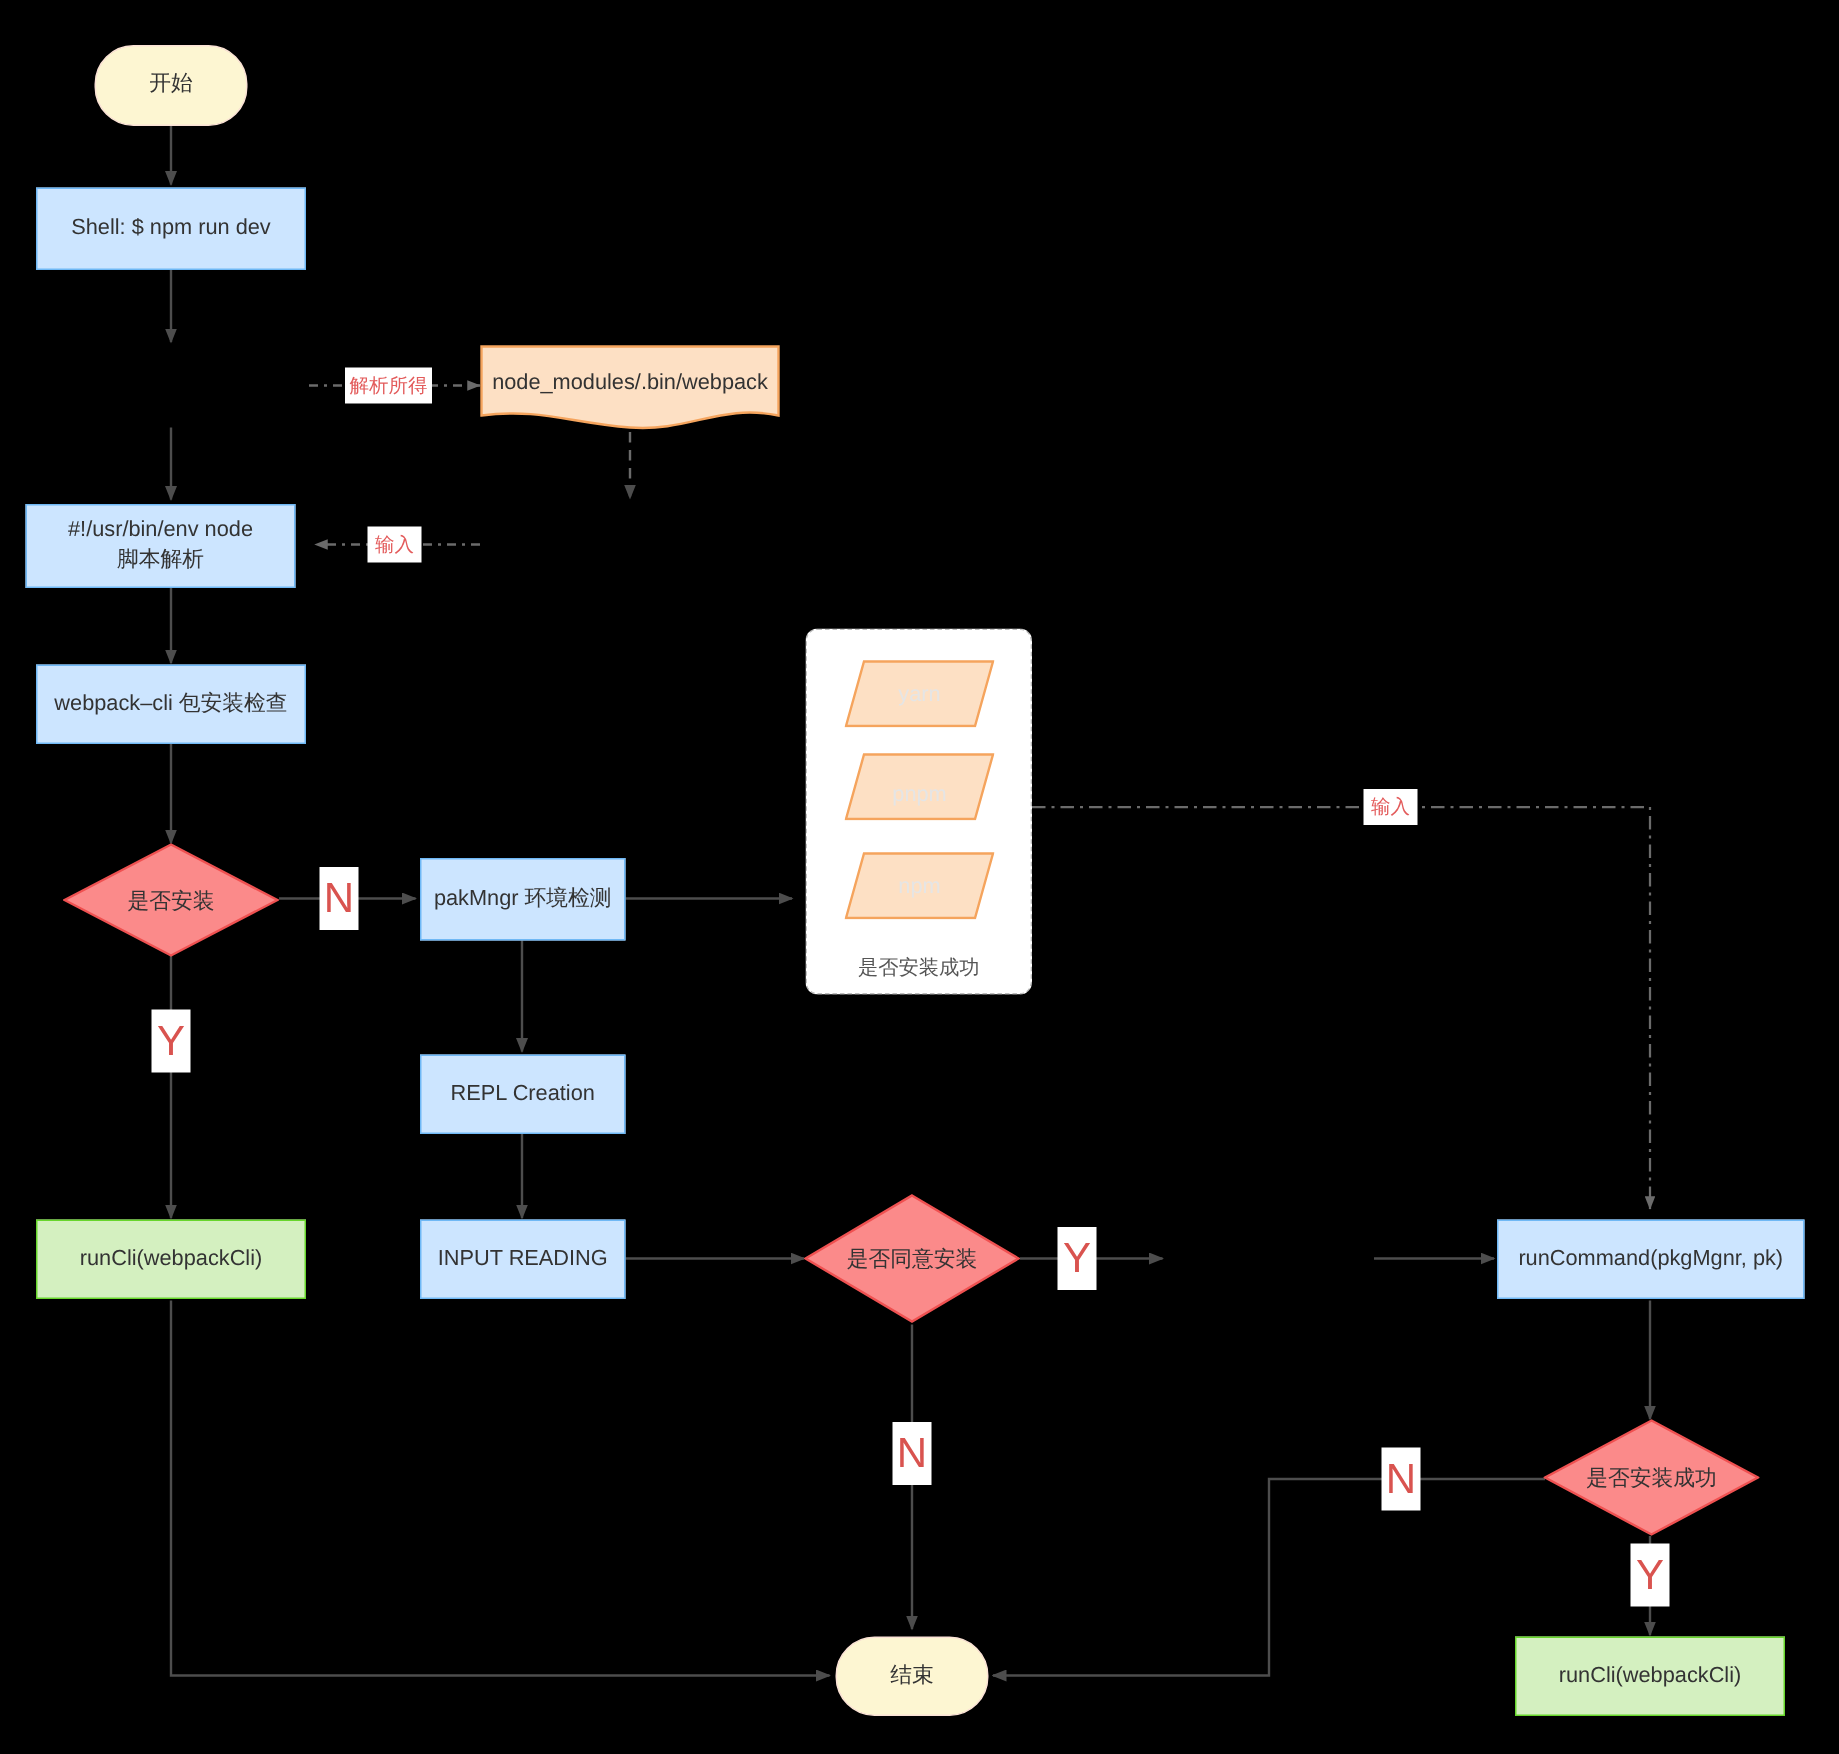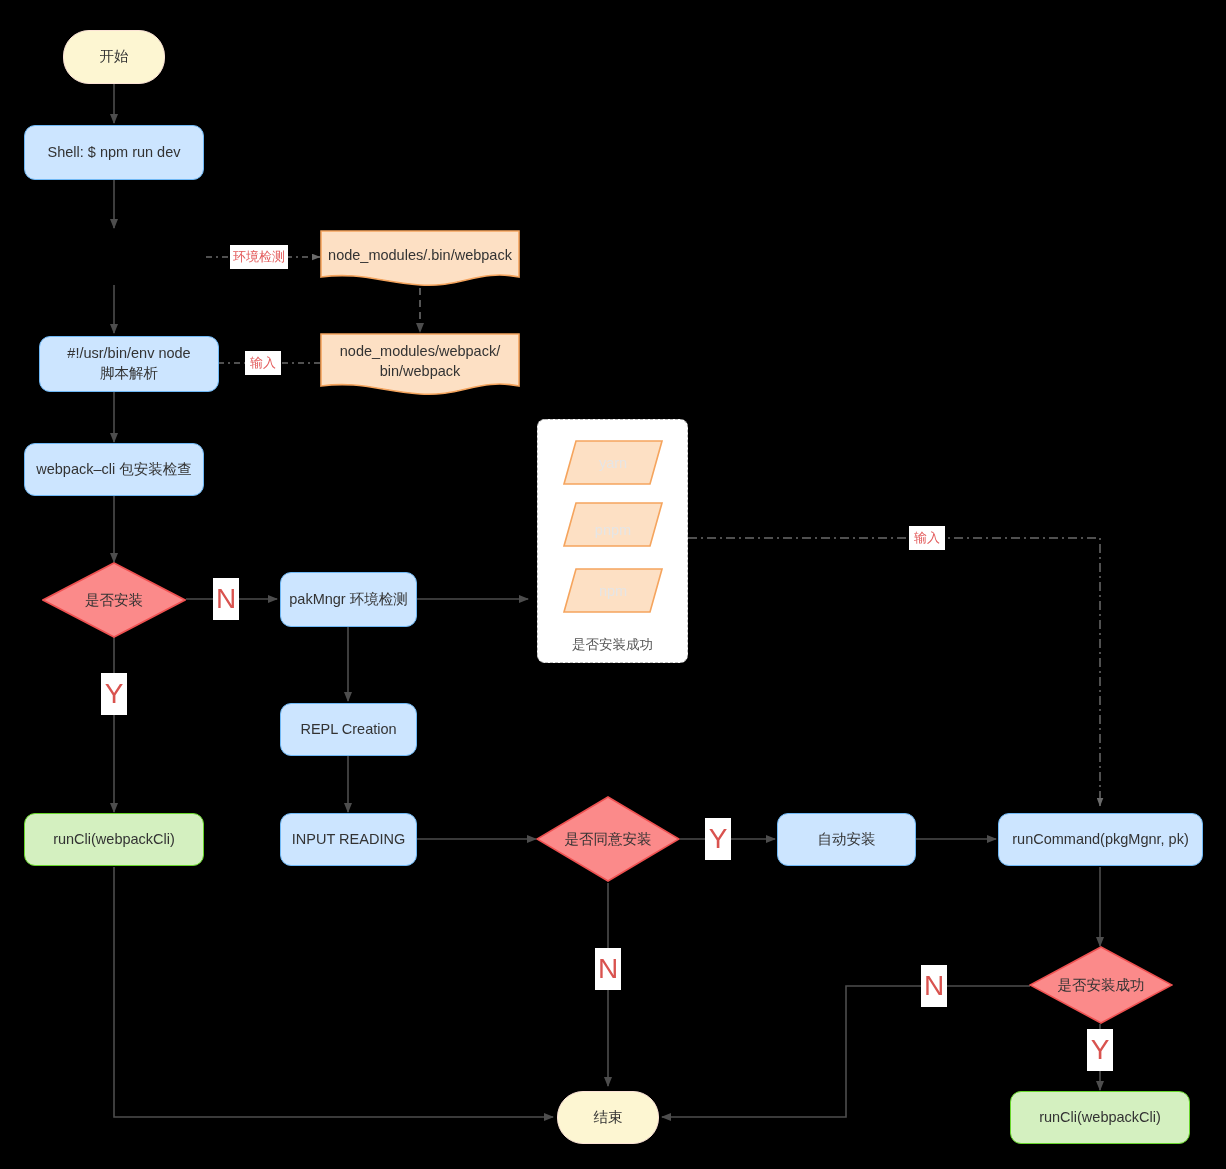--- a/index.html
+++ b/index.html
@@ -13,21 +13,20 @@
   svg#wires{position:absolute;left:0;top:0;width:1226px;height:1169px;pointer-events:none;}
   .node{
     position:absolute;
     box-sizing:border-box;
     display:flex;align-items:center;justify-content:center;
     text-align:center;
     color:#333333;
     font-size:14.5px;
     line-height:1.35;
     white-space:pre-line;
-    border-radius:11px;
   }
   .proc{
     background:#cce5ff;
     border:1px solid #6fb8f5;
   }
   .term{
     background:#fdf6d2;
     border:1.6px solid #fbe2d5;
     border-radius:26px;
   }
@@ -151,21 +150,21 @@
 
   <div class="node term" style="left:63px;top:30px;width:102px;height:54px;">
     <span>开始</span>
   </div>
 
   <div class="node proc" style="left:24px;top:125px;width:180px;height:55px;">
     <span>Shell: $ npm run dev</span>
   </div>
 
 
-  <div class="node proc" style="left:39px;top:336px;width:180px;height:56px;">
+  <div class="node proc" style="left:17px;top:336px;width:180px;height:56px;">
     <span>#!/usr/bin/env node
 脚本解析</span>
   </div>
 
   <div class="node proc" style="left:24px;top:443px;width:180px;height:53px;">
     <span>webpack–cli 包安装检查</span>
   </div>
 
   <div class="decision-wrap" style="left:42px;top:562px;width:144px;height:76px;">
     <svg width="144" height="76">
@@ -190,23 +189,20 @@
     <span>runCli(webpackCli)</span>
   </div>
 
   <div class="decision-wrap" style="left:536px;top:796px;width:144px;height:86px;">
     <svg width="144" height="86">
       <polygon points="72,1 143,43 72,85 1,43" fill="#fb8a8a" stroke="#ef5151" stroke-width="1.6"></polygon>
     </svg>
     <div class="decision-label">是否同意安装</div>
   </div>
 
-  <div class="node proc" style="left:777px;top:813px;width:139px;height:53px;">
-    <span>自动安装</span>
-  </div>
 
   <div class="node proc" style="left:998px;top:813px;width:205px;height:53px;">
     <span>runCommand(pkgMgnr, pk)</span>
   </div>
 
   <div class="decision-wrap" style="left:1029px;top:946px;width:144px;height:78px;">
     <svg width="144" height="78">
       <polygon points="72,1 143,39 72,77 1,39" fill="#fb8a8a" stroke="#ef5151" stroke-width="1.6"></polygon>
     </svg>
     <div class="decision-label">是否安装成功</div>
@@ -220,27 +216,20 @@
     <span>结束</span>
   </div>
 
   <div class="docnode" style="left:320px;top:230px;width:200px;height:58px;">
     <svg width="200" height="58">
       <path d="M1,1 L199,1 L199,47 C160,39 140,58 100,55 C60,52 40,42 1,47 Z" fill="#fde0c4" stroke="#f5a45d" stroke-width="1.6"></path>
     </svg>
     <div class="doctext">node_modules/.bin/webpack</div>
   </div>
 
-  <div class="docnode" style="left:320px;top:333px;width:200px;height:64px;">
-    <svg width="200" height="64">
-      <path d="M1,1 L199,1 L199,53 C160,45 140,64 100,61 C60,58 40,48 1,53 Z" fill="#fde0c4" stroke="#f5a45d" stroke-width="1.6"></path>
-    </svg>
-    <div class="doctext">node_modules/webpack/
-bin/webpack</div>
-  </div>
 
   <div class="subgraph" style="left:537px;top:419px;width:151px;height:244px;">
     <div class="sub-caption">是否安装成功</div>
   </div>
 
   <div class="para" style="left:563px;top:440px;width:100px;height:45px;">
     <svg width="100" height="45">
       <polygon points="13,1 99,1 87,44 1,44" fill="#fde0c4" stroke="#f5a45d" stroke-width="1.6"></polygon>
     </svg>
     <div class="ptext">yarn</div>
@@ -254,21 +243,21 @@
   </div>
 
   <div class="para" style="left:563px;top:568px;width:100px;height:45px;">
     <svg width="100" height="45">
       <polygon points="13,1 99,1 87,44 1,44" fill="#fde0c4" stroke="#f5a45d" stroke-width="1.6"></polygon>
     </svg>
     <div class="ptext">npm</div>
   </div>
 
   <div class="edge-label" style="left:230px;top:245px;width:58px;height:24px;">
-    <span>环境检测</span>
+    <span>解析所得</span>
   </div>
 
   <div class="edge-label" style="left:245px;top:351px;width:36px;height:24px;">
     <span>输入</span>
   </div>
 
   <div class="edge-label" style="left:909px;top:526px;width:36px;height:24px;">
     <span>输入</span>
   </div>
 

